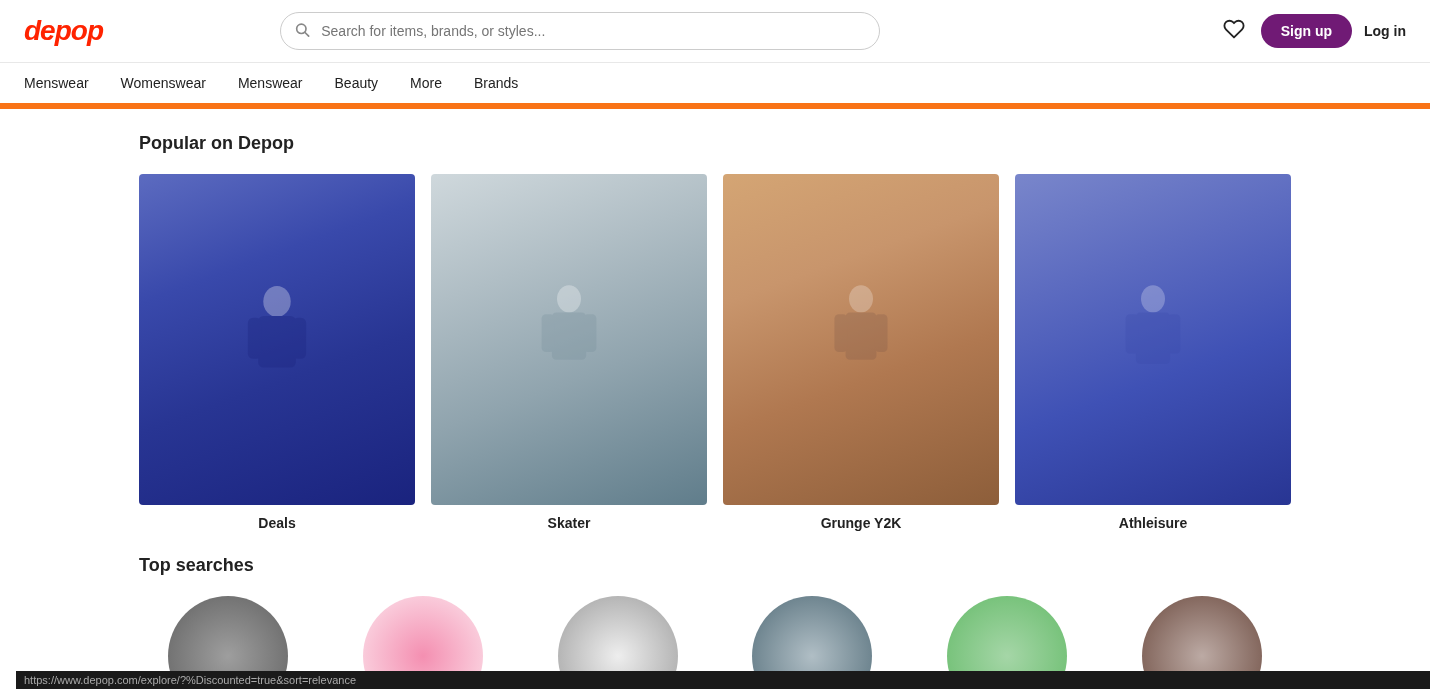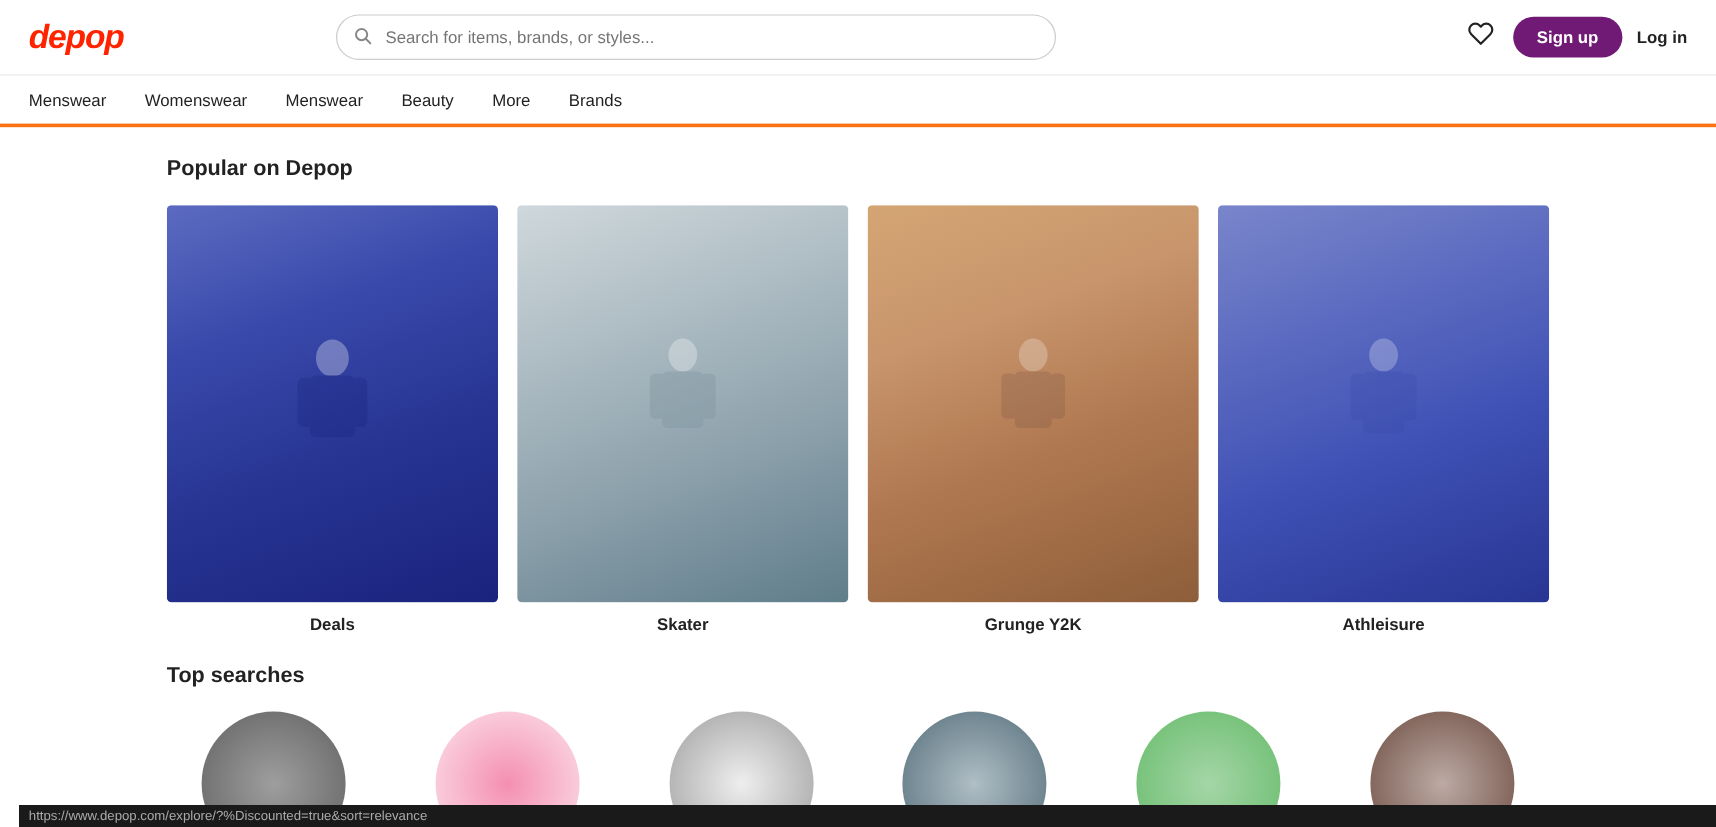--- a/index.html
+++ b/index.html
@@ -78,21 +78,21 @@
       font-weight: 600;
       cursor: pointer;
       color: #222;
     }
 
     
     .nav {
       display: flex;
       align-items: flex-start;
       padding: 12px 24px;
-      border-bottom: 3px solid #f97316;
+      border-bottom: 6px solid #f97316;
       gap: 32px;
     }
     .nav-item {
       font-size: 14px;
       font-weight: 500;
       color: #222;
       cursor: pointer;
       text-decoration: none;
     }
 

